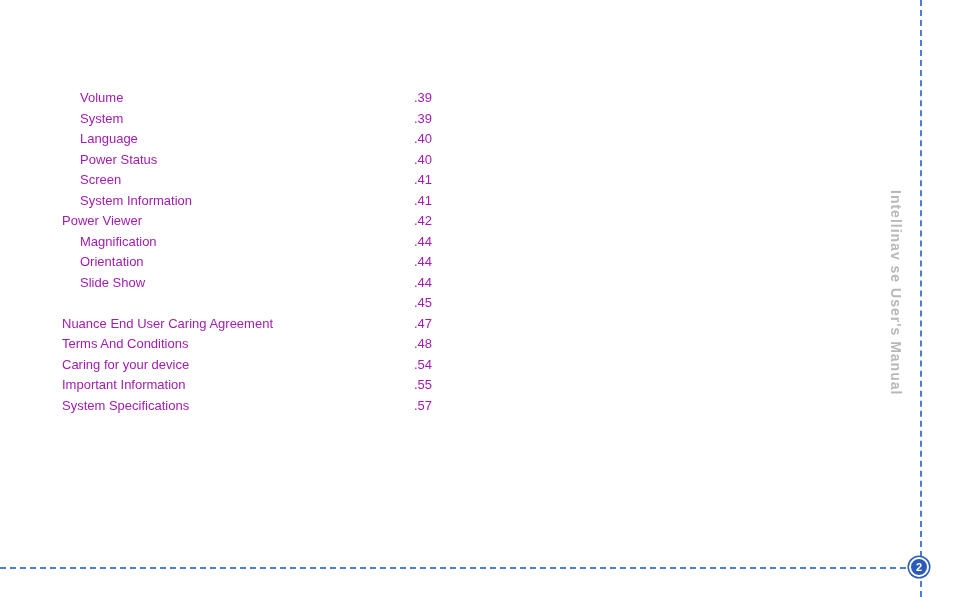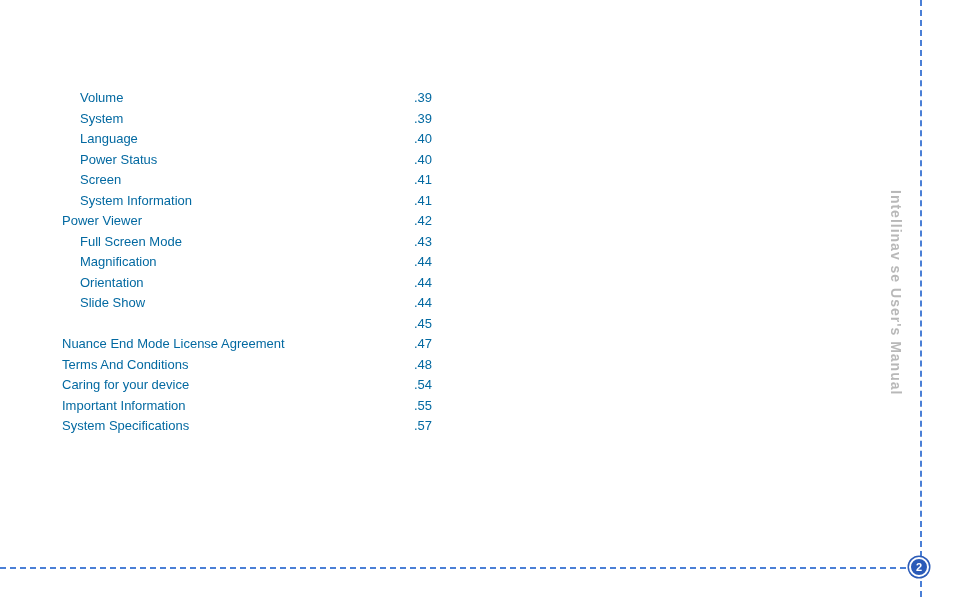--- a/index.html
+++ b/index.html
@@ -18,21 +18,21 @@
     .content {
       position: absolute;
       top: 88px;
       left: 62px;
       width: 370px;
     }
     .toc-line {
       display: flex;
       align-items: baseline;
       font-size: 13px;
-      color: #0369a1;
+      color: #a21caf;
       line-height: 20.5px;
       white-space: nowrap;
     }
     .toc-line.indent {
       padding-left: 18px;
     }
     .toc-label {
       flex: 0 0 auto;
     }
     .toc-dots {
@@ -130,45 +130,40 @@
       <span class="toc-label">System Information</span>
       <span class="toc-dots"></span>
       <span class="toc-page">.41</span>
     </div>
     <div class="toc-line">
       <span class="toc-label">Power Viewer</span>
       <span class="toc-dots"></span>
       <span class="toc-page">.42</span>
     </div>
     <div class="toc-line indent">
-      <span class="toc-label">Full Screen Mode</span>
-      <span class="toc-dots"></span>
-      <span class="toc-page">.43</span>
-    </div>
-    <div class="toc-line indent">
       <span class="toc-label">Magnification</span>
       <span class="toc-dots"></span>
       <span class="toc-page">.44</span>
     </div>
     <div class="toc-line indent">
       <span class="toc-label">Orientation</span>
       <span class="toc-dots"></span>
       <span class="toc-page">.44</span>
     </div>
     <div class="toc-line indent">
       <span class="toc-label">Slide Show</span>
       <span class="toc-dots"></span>
       <span class="toc-page">.44</span>
     </div>
     <div class="toc-line">
       <span class="toc-dots"></span>
       <span class="toc-page">.45</span>
     </div>
     <div class="toc-line">
-      <span class="toc-label">Nuance End Mode License Agreement</span>
+      <span class="toc-label">Nuance End User Caring Agreement</span>
       <span class="toc-dots"></span>
       <span class="toc-page">.47</span>
     </div>
     <div class="toc-line">
       <span class="toc-label">Terms And Conditions</span>
       <span class="toc-dots"></span>
       <span class="toc-page">.48</span>
     </div>
     <div class="toc-line">
       <span class="toc-label">Caring for your device</span>

